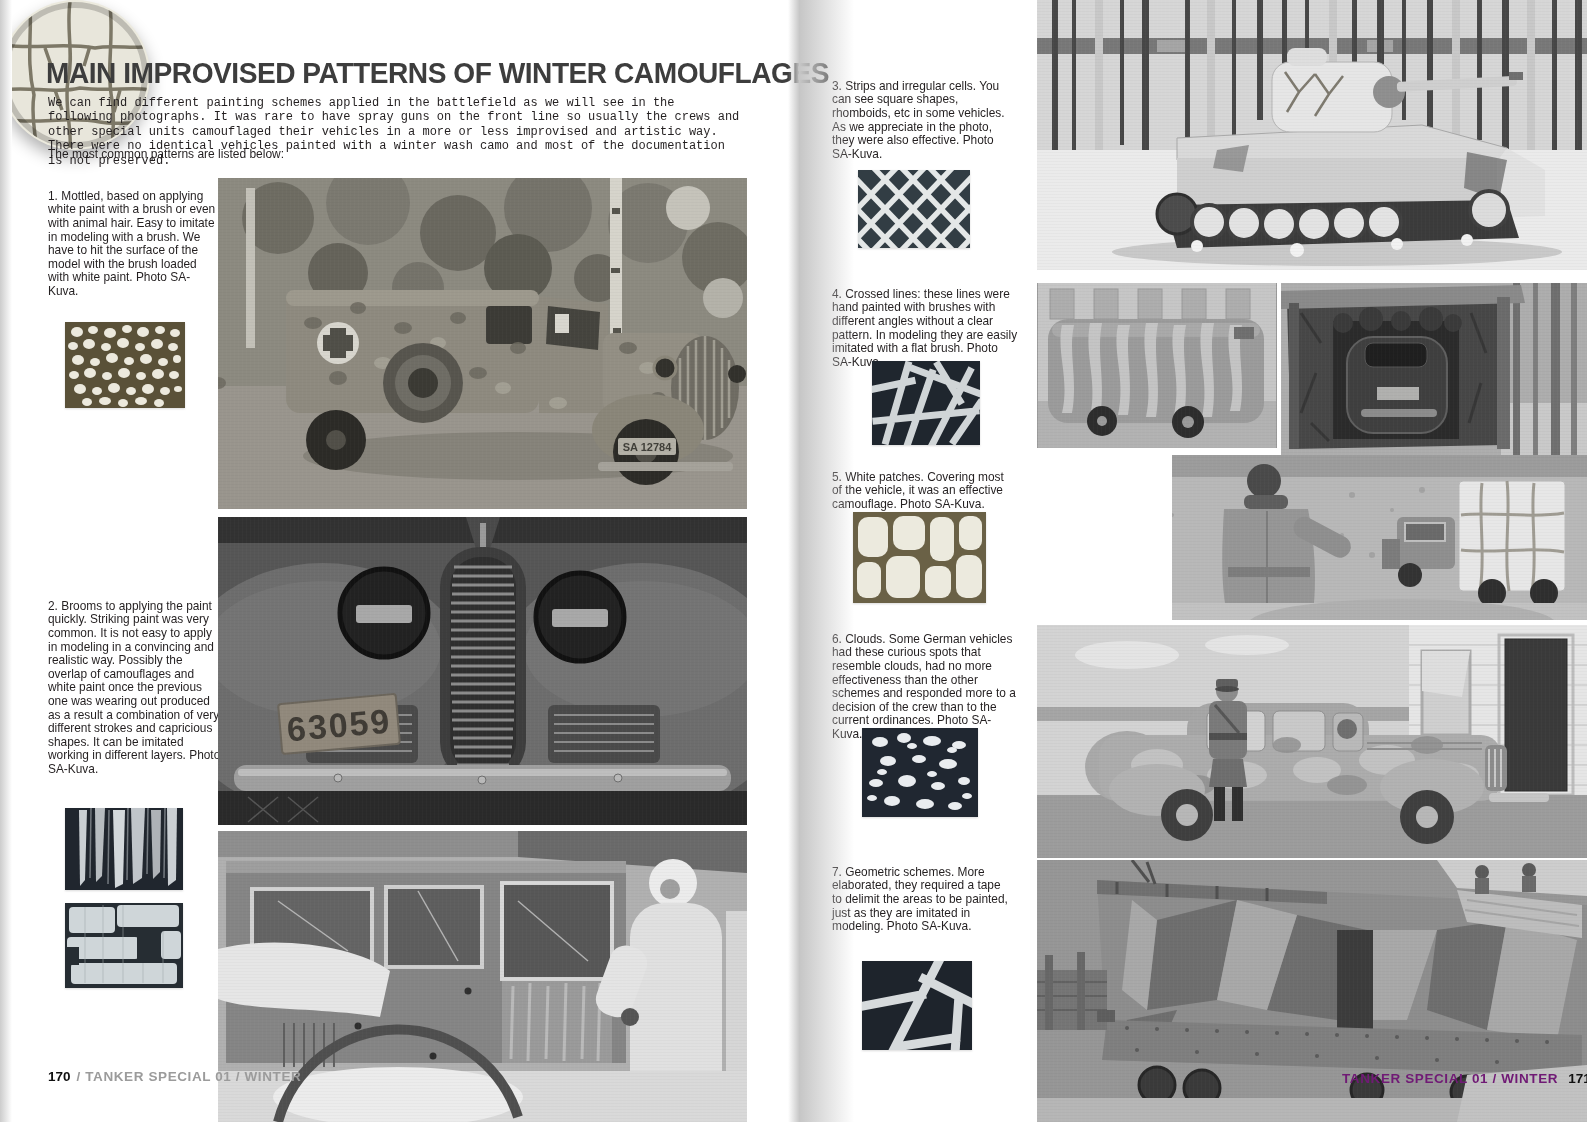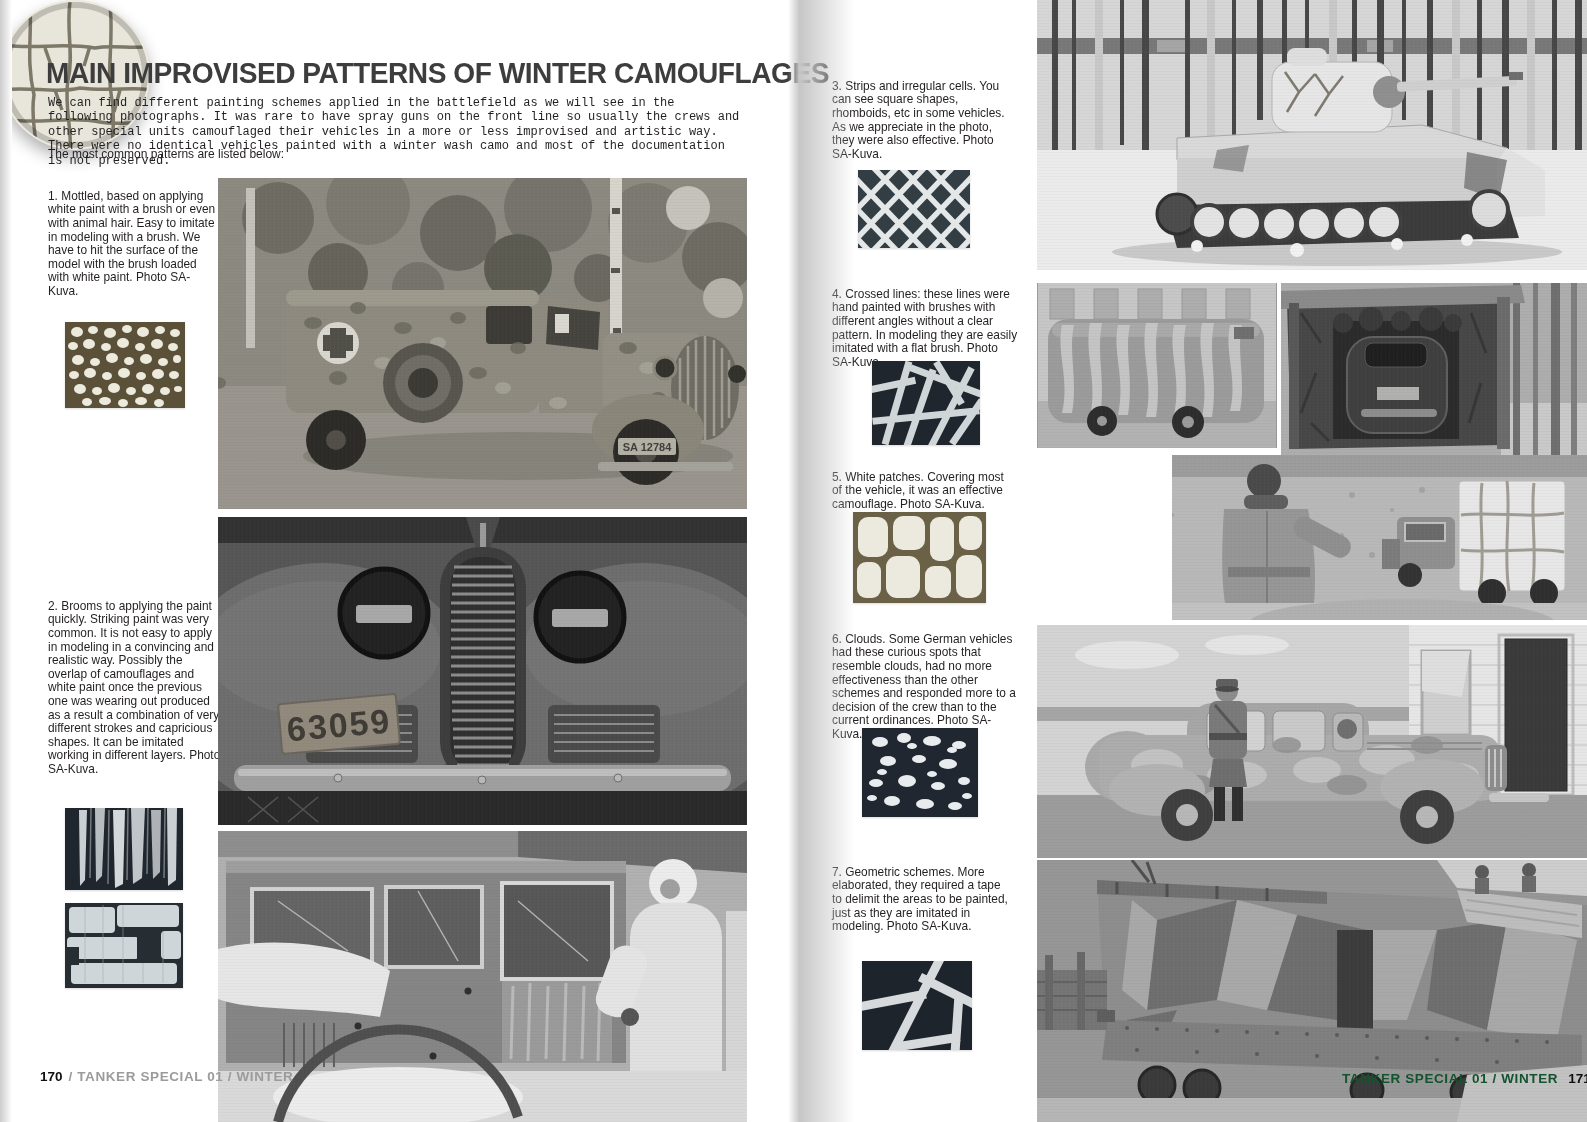--- a/index.html
+++ b/index.html
@@ -42,25 +42,25 @@
   #phD{left:1037px;top:0;width:550px;height:270px;}
   #phE{left:1037px;top:283px;width:240px;height:165px;}
   #phF{left:1281px;top:283px;width:306px;height:173px;}
   #phG{left:1172px;top:455px;width:415px;height:165px;}
   #phH{left:1037px;top:625px;width:550px;height:233px;}
   #phI{left:1037px;top:860px;width:550px;height:262px;}
   #circ{left:1028px;top:460px;width:150px;height:150px;border-radius:50%;overflow:hidden;
         z-index:5;box-shadow:0 8px 16px rgba(0,0,0,.30);background:#eceade;}
   #circ svg{display:block;width:100%;height:100%;}
   .footer{position:absolute;z-index:10;font-size:13.5px;white-space:nowrap;}
-  #ftL{left:40px;top:1069px;text-align:center;}
+  #ftL{left:48px;top:1069px;text-align:center;}
   #ftR{left:1342px;top:1071px;}
   .pnum{font-weight:800;color:#101010;}
   .plabel{font-weight:700;color:#9b9b9b;letter-spacing:.6px;}
-  #ftR .plabel{color:#14532d;text-align:right;}
+  #ftR .plabel{color:#701a75;text-align:right;}
   #ftL .pnum{margin-right:6px;}
   #ftR .pnum{margin-left:10px;}
 </style>
 </head>
 <body>
 
 <div id="spread">
   <div id="edgeL" class="abs"></div>
 
   <h1 id="title" class="abs">MAIN IMPROVISED PATTERNS OF WINTER CAMOUFLAGES</h1>

